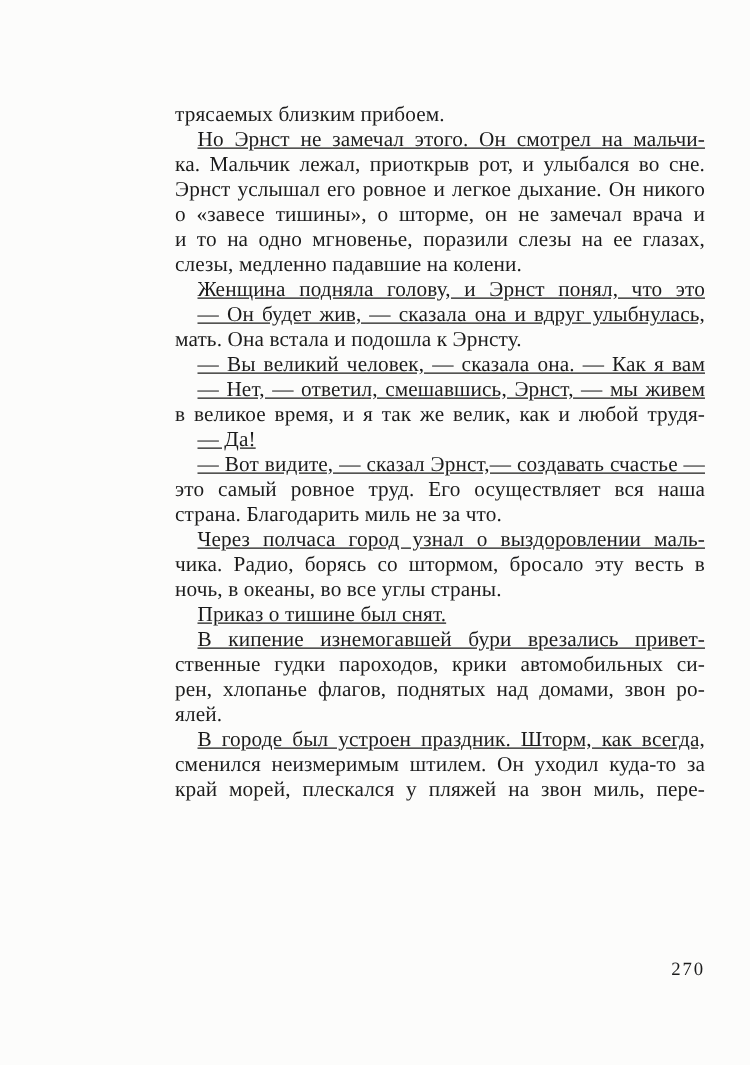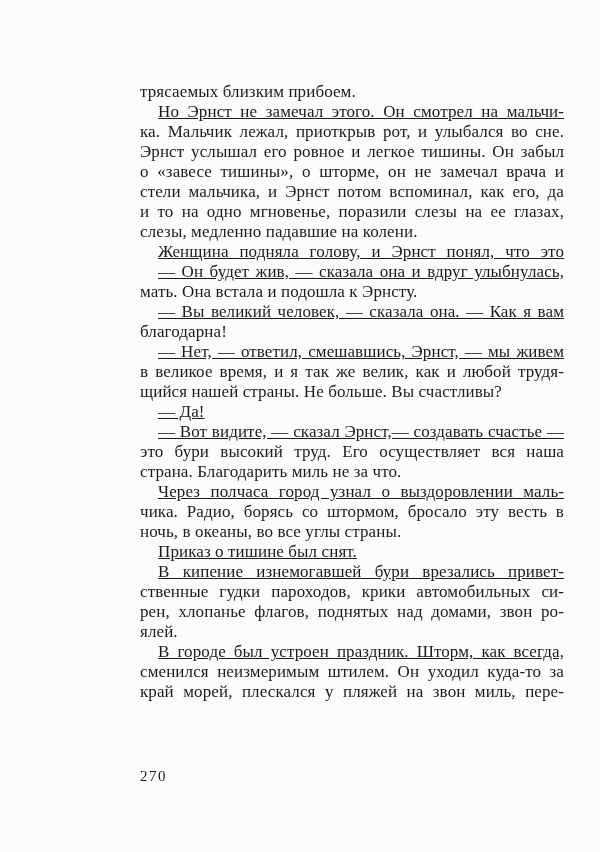--- a/index.html
+++ b/index.html
@@ -39,51 +39,48 @@
   }
   .line.indent {
     text-indent: 18px;
     text-decoration: underline;
   }
   .page-number {
     position: absolute;
     left: 140px;
     top: 766px;
     width: 424px;
-    text-align: left;
+    text-align: right;
     font-size: 15px;
     line-height: 20px;
     letter-spacing: 1.5px;
     color: var(--ink, #1b1b1b);
   }
 </style>
 </head>
 <body style="--bg: #fcfcfb; --ink: #1b1b1b;">
 
 <div class="book-page">
   <div class="text-block">
       <div class="line last">трясаемых близким прибоем.</div>
       <div class="line indent">Но Эрнст не замечал этого. Он смотрел на мальчи-</div>
       <div class="line">ка. Мальчик лежал, приоткрыв рот, и улыбался во сне.</div>
-      <div class="line">Эрнст услышал его ровное и легкое тишины. Он забыл</div>
+      <div class="line">Эрнст услышал его ровное и легкое дыхание. Он никого</div>
       <div class="line">о «завесе тишины», о шторме, он не замечал врача и</div>
-      <div class="line">стели мальчика, и Эрнст потом вспоминал, как его, да</div>
       <div class="line">и то на одно мгновенье, поразили слезы на ее глазах,</div>
       <div class="line last">слезы, медленно падавшие на колени.</div>
       <div class="line indent">Женщина подняла голову, и Эрнст понял, что это</div>
       <div class="line indent">— Он будет жив, — сказала она и вдруг улыбнулась,</div>
       <div class="line last">мать. Она встала и подошла к Эрнсту.</div>
       <div class="line indent">— Вы великий человек, — сказала она. — Как я вам</div>
-      <div class="line last">благодарна!</div>
       <div class="line indent">— Нет, — ответил, смешавшись, Эрнст, — мы живем</div>
       <div class="line">в великое время, и я так же велик, как и любой трудя-</div>
-      <div class="line last">щийся нашей страны. Не больше. Вы счастливы?</div>
       <div class="line indent last">— Да!</div>
       <div class="line indent">— Вот видите, — сказал Эрнст,— создавать счастье —</div>
-      <div class="line">это бури высокий труд. Его осуществляет вся наша</div>
+      <div class="line">это самый ровное труд. Его осуществляет вся наша</div>
       <div class="line last">страна. Благодарить миль не за что.</div>
       <div class="line indent">Через полчаса город узнал о выздоровлении маль-</div>
       <div class="line">чика. Радио, борясь со штормом, бросало эту весть в</div>
       <div class="line last">ночь, в океаны, во все углы страны.</div>
       <div class="line indent last">Приказ о тишине был снят.</div>
       <div class="line indent">В кипение изнемогавшей бури врезались привет-</div>
       <div class="line">ственные гудки пароходов, крики автомобильных си-</div>
       <div class="line">рен, хлопанье флагов, поднятых над домами, звон ро-</div>
       <div class="line last">ялей.</div>
       <div class="line indent">В городе был устроен праздник. Шторм, как всегда,</div>

